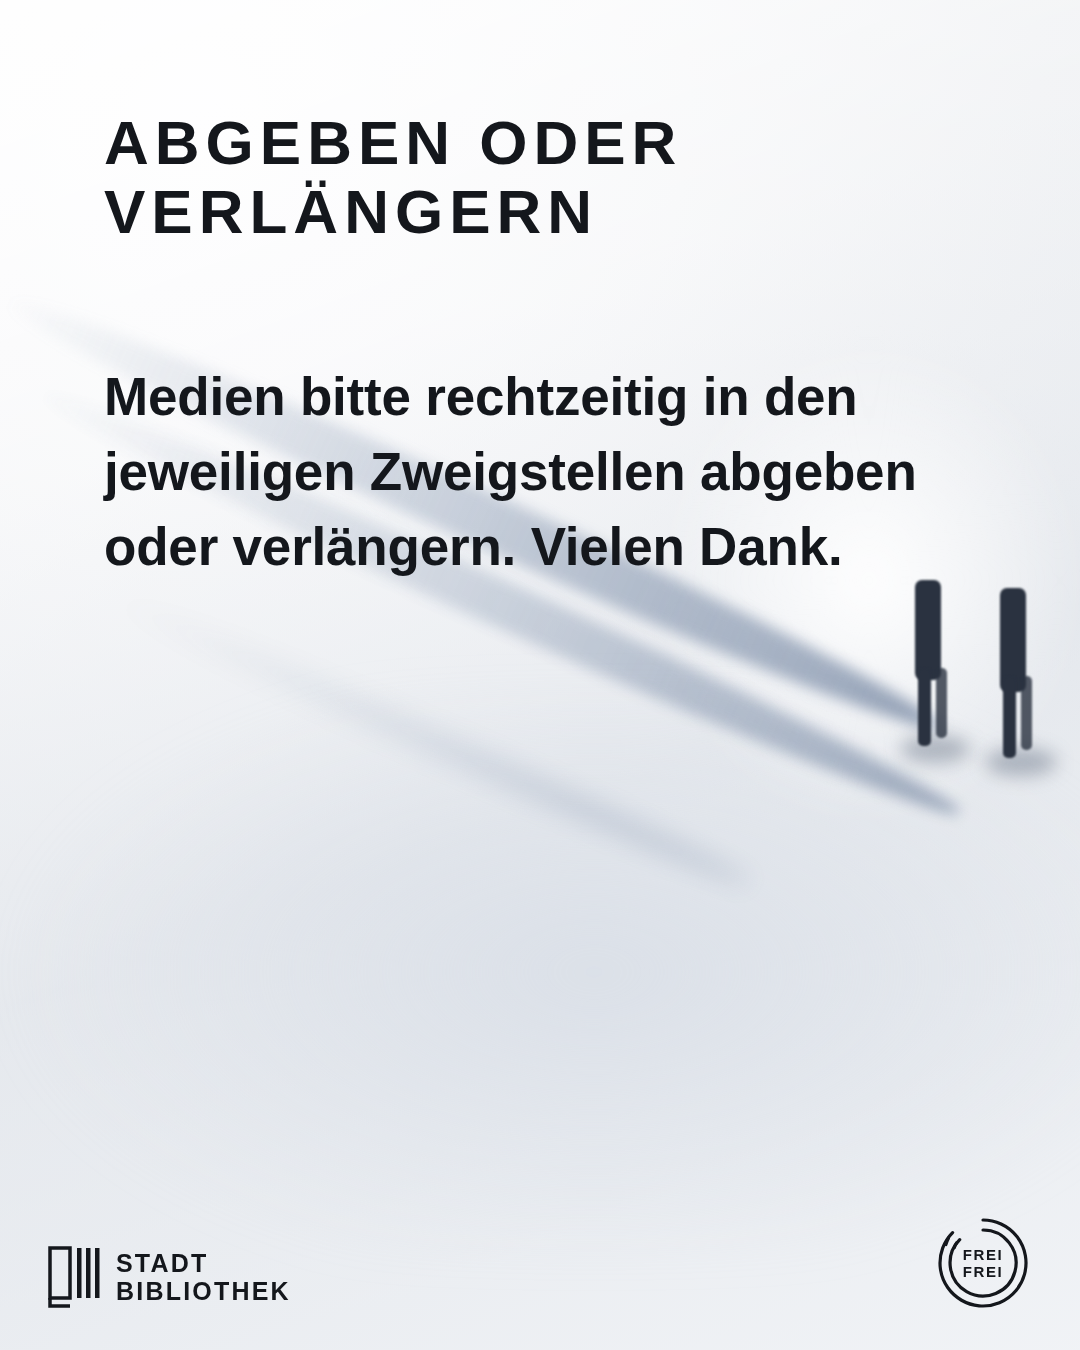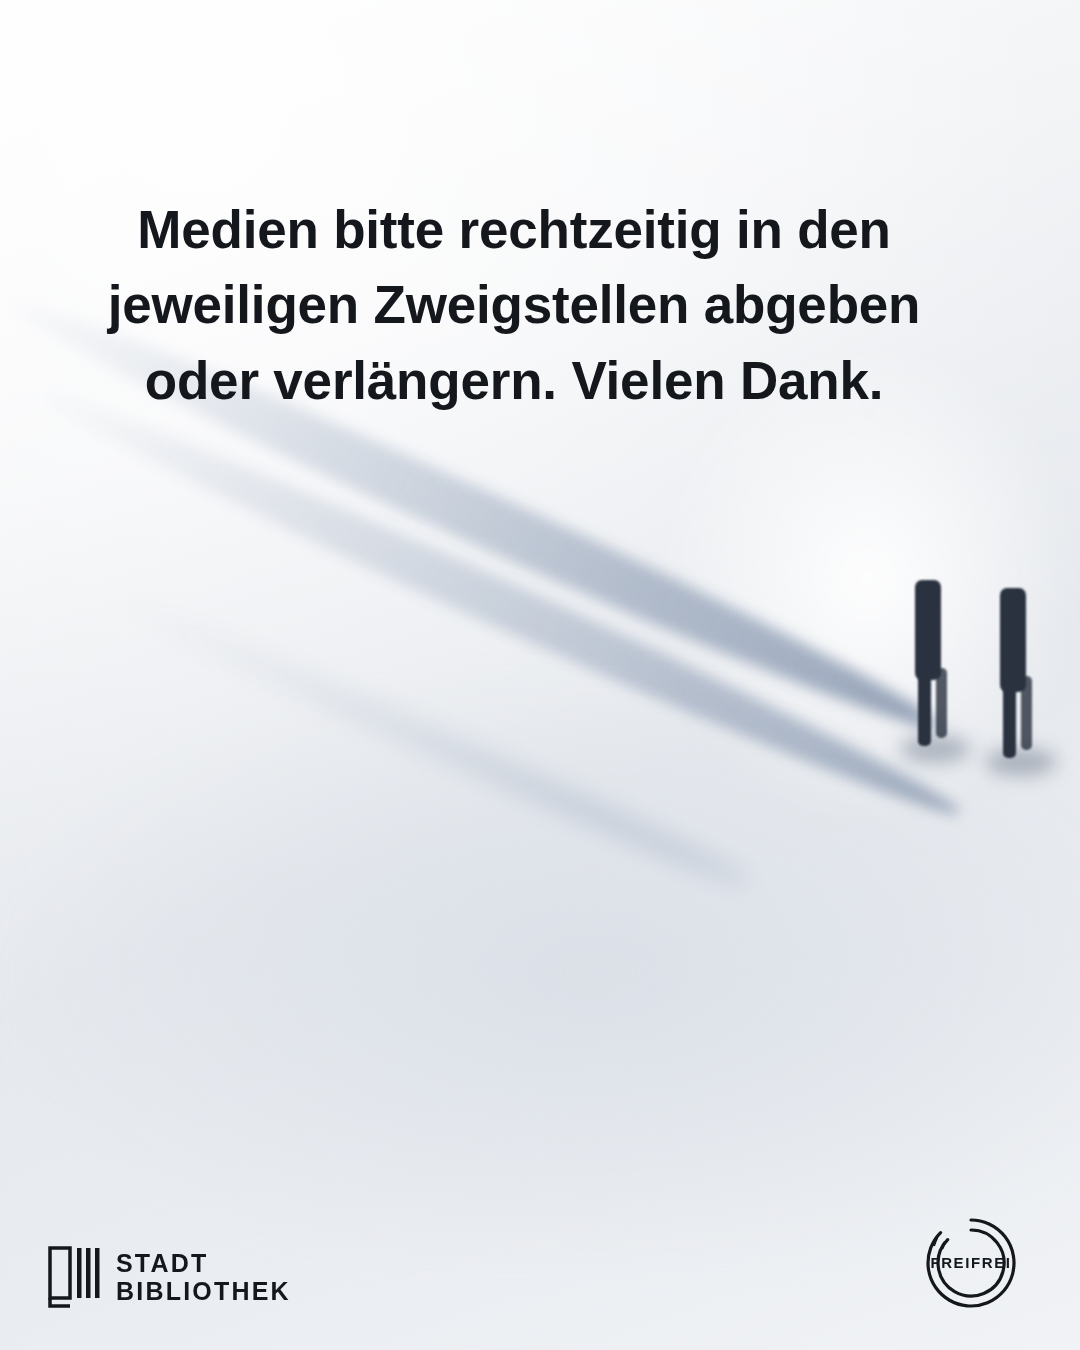--- a/index.html
+++ b/index.html
@@ -120,42 +120,41 @@
     font-weight: 700;
     font-size: 62px;
     line-height: 1.12;
     letter-spacing: 6px;
     color: #14171c;
     margin: 0 0 0 0;
     max-width: 860px;
   }
 
   .body-block {
-    margin-top: 84px;
+    margin-top: 112px;
     max-width: 820px;
-    text-align: center;
   }
   .para {
     font-family: "Liberation Sans", sans-serif;
     font-weight: 700;
     font-size: 53px;
     line-height: 1.42;
     letter-spacing: -0.2px;
     color: #14171c;
     margin: 0;
   }
   .para + .para {
     margin-top: 66px;
   }
 
   
   .footer {
     position: absolute;
     left: 0;
-    right: 16px;
+    right: 4px;
     bottom: 0;
     height: 190px;
   }
 
   .lib-logo {
     position: absolute;
     left: 48px;
     bottom: 42px;
     display: flex;
     align-items: center;
@@ -180,21 +179,21 @@
     right: 46px;
     bottom: 40px;
     width: 94px;
     height: 94px;
   }
   .city-logo svg { display: block; }
   .city-text {
     position: absolute;
     inset: 0;
     display: flex;
-    flex-direction: row;
+    flex-direction: column;
     align-items: center;
     justify-content: center;
     font-family: "Liberation Sans", sans-serif;
     font-weight: 700;
     font-size: 15px;
     letter-spacing: 1.6px;
     line-height: 1.16;
     color: #14171c;
   }
 </style>
@@ -217,20 +216,21 @@
 
     <div class="figure fig1-body"></div>
     <div class="figure fig1-leg"></div>
     <div class="figure fig1-leg2"></div>
     <div class="figure fig2-body"></div>
     <div class="figure fig2-leg"></div>
     <div class="figure fig2-leg2"></div>
   </div>
 
   <div class="content">
+    <h1 class="headline">ABGEBEN ODER VERLÄNGERN</h1>
 
     <div class="body-block">
       <p class="para">Medien bitte rechtzeitig in den jeweiligen Zweigstellen abgeben oder verlängern. Vielen Dank.</p>
     </div>
   </div>
 
   <div class="footer">
 
     <div class="lib-logo">
       <span class="lib-mark">

